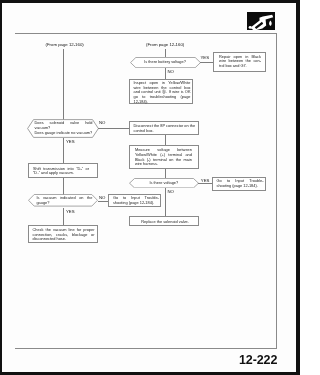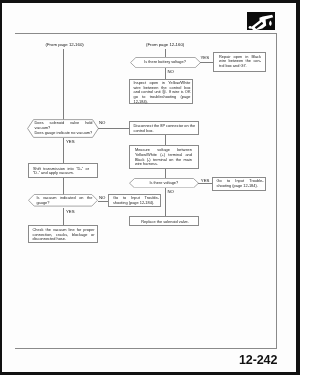--- a/index.html
+++ b/index.html
@@ -152,14 +152,14 @@
   <div class="lbl" style="left:66px;top:209.8px;">YES</div>
 
   <div class="box" style="left:129.2px;top:216.3px;width:69.8px;height:9.6px;">
     <div class="bt ctr" style="left:0;top:2.3px;width:69.8px;">Replace the solenoid valve.</div>
   </div>
 
   <div class="box" style="left:28px;top:225px;width:70px;height:18px;">
     <div class="bt" style="left:3.5px;top:2.2px;width:62px;">Check the vacuum line for proper connection, cracks, blockage or disconnected hose.</div>
   </div>
 
-  <div id="pageno">12-242</div>
+  <div id="pageno">12-222</div>
 </div>
 
 </body></html>

